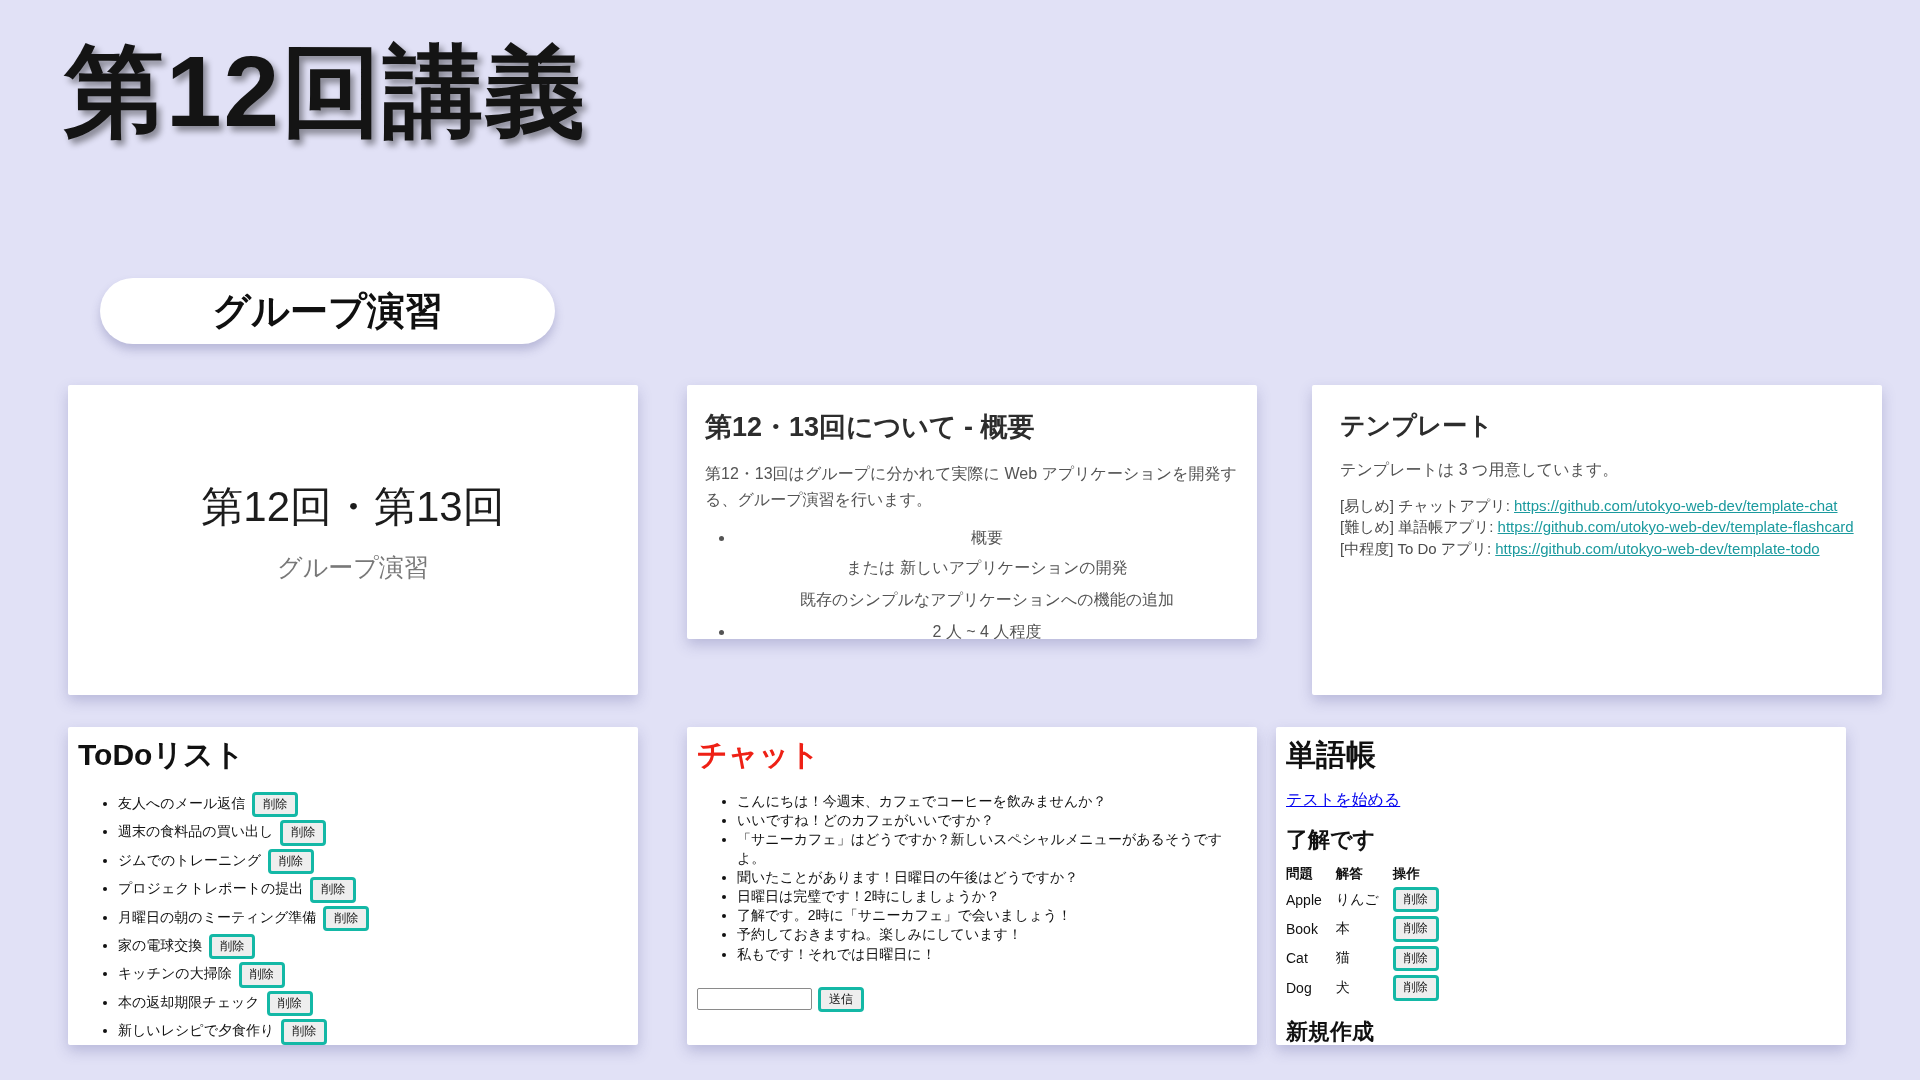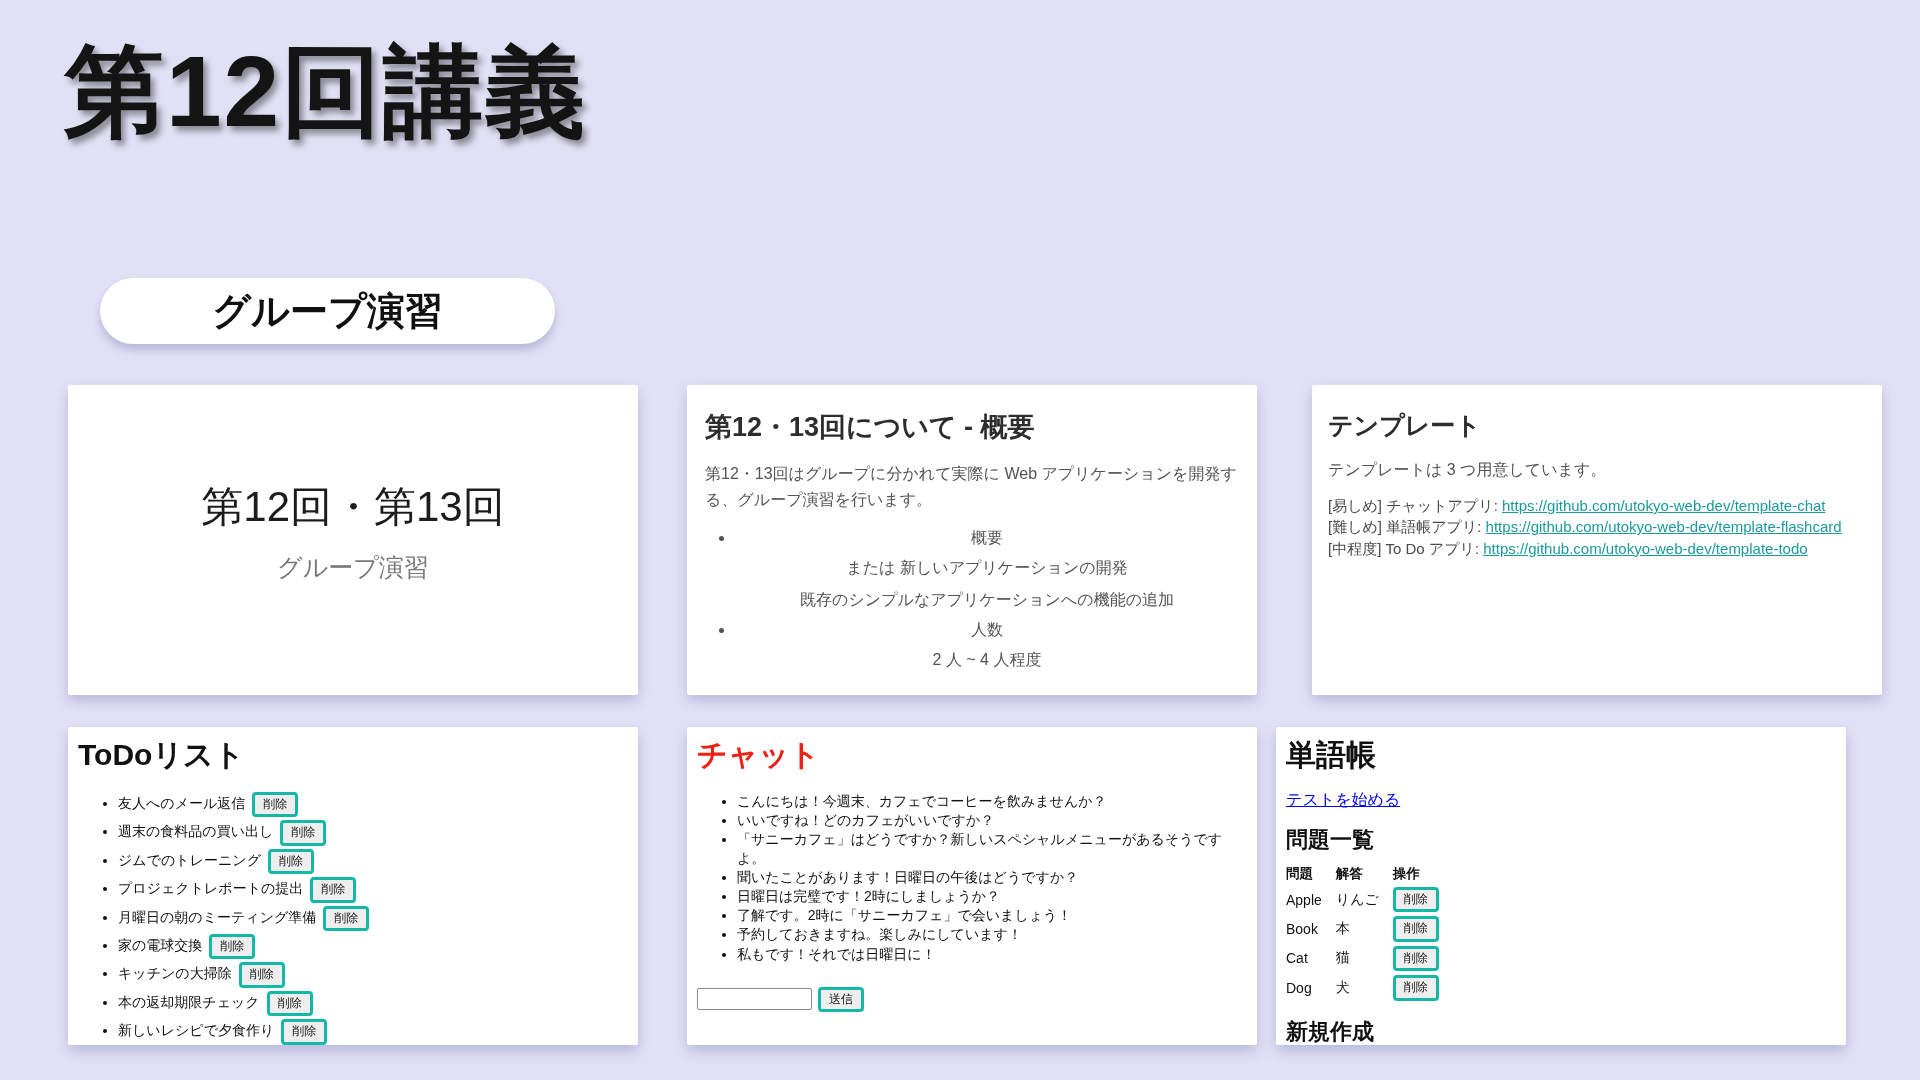--- a/index.html
+++ b/index.html
@@ -25,22 +25,22 @@
   .badge-label { font-size: 38px; font-weight: bold; color: #101010; }
 
   
   .card {
     position: absolute; background: #ffffff; border-radius: 2px;
     box-shadow: 0 6px 14px rgba(70,70,140,0.26);
     overflow: hidden; box-sizing: border-box;
   }
   #card-title     { left:   68px; top: 385px; width: 570px; height: 310px;
                     display: flex; align-items: center; justify-content: center; }
-  #card-overview  { left:  687px; top: 385px; width: 570px; height: 310px; padding: 24px 18px; }
-  #card-template  { left: 1312px; top: 385px; width: 570px; height: 310px; padding: 24px 16px; }
+  #card-overview  { left:  687px; top: 385px; width: 570px; height: 254px; padding: 24px 18px; }
+  #card-template  { left: 1312px; top: 385px; width: 570px; height: 310px; padding: 24px 28px; }
   #card-todo      { left:   68px; top: 727px; width: 570px; height: 318px; padding: 8px 10px; }
   #card-chat      { left:  687px; top: 727px; width: 570px; height: 318px; padding: 8px 10px; }
   #card-flashcard { left: 1276px; top: 727px; width: 570px; height: 318px; padding: 8px 10px; }
 
   
   .slide-center { text-align: center; margin-top: -18px; }
   .slide-big { font-size: 42px; color: #1c1c1c; margin-bottom: 16px; }
   .slide-sub { font-size: 25px; color: #787878; }
 
   
@@ -112,21 +112,20 @@
   <section class="card" id="card-overview">
     <h2 class="ov-h">第12・13回について - 概要</h2>
     <p class="ov-p">第12・13回はグループに分かれて実際に Web アプリケーションを開発する、グループ演習を行います。</p>
     <ul class="ov-list">
         <li class="ov-li">
           <div class="ov-label">概要</div>
           <div class="ov-detail">または 新しいアプリケーションの開発</div>
           <div class="ov-detail">既存のシンプルなアプリケーションへの機能の追加</div>
         </li>
         <li class="ov-li">
-          <div class="ov-label">人数</div>
           <div class="ov-detail">2 人 ~ 4 人程度</div>
         </li>
       </ul>
   </section>
 
   <section class="card" id="card-template">
     <h2 class="tpl-h">テンプレート</h2>
     <p class="tpl-p">テンプレートは 3 つ用意しています。</p>
     <div>
         <div class="tpl-line"><span class="tpl-prefix">[易しめ] チャットアプリ: </span><a class="tpl-url">https://github.com/utokyo-web-dev/template-chat</a></div>
@@ -168,21 +167,21 @@
       <input class="text-input" type="text" value="" style="">
       <button class="btn">送信</button>
     </div>
   </section>
 
   <section class="card" id="card-flashcard">
     <h1 class="app-h1">単語帳</h1>
     <div class="fc-link-row">
       <a class="blue-link">テストを始める</a>
     </div>
-    <h2 class="app-h2">問題一覧</h2>
+    <h2 class="app-h2">了解です</h2>
     <table class="fc-table">
       <thead>
         <tr>
           <th>問題</th>
           <th>解答</th>
           <th>操作</th>
         </tr>
       </thead>
       <tbody>
           <tr class="fc-row">

